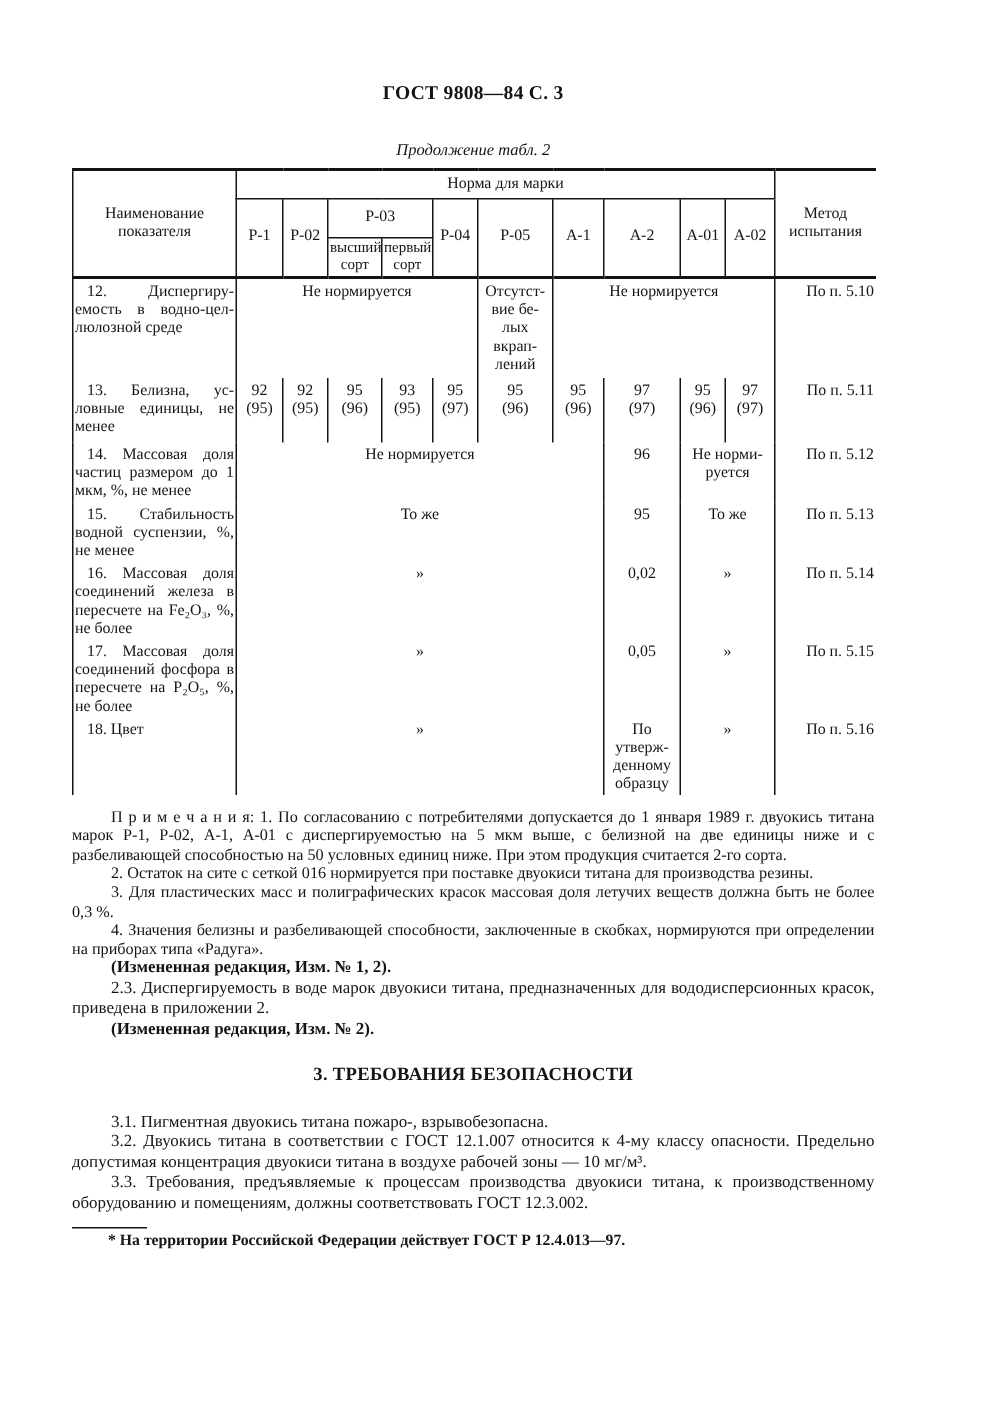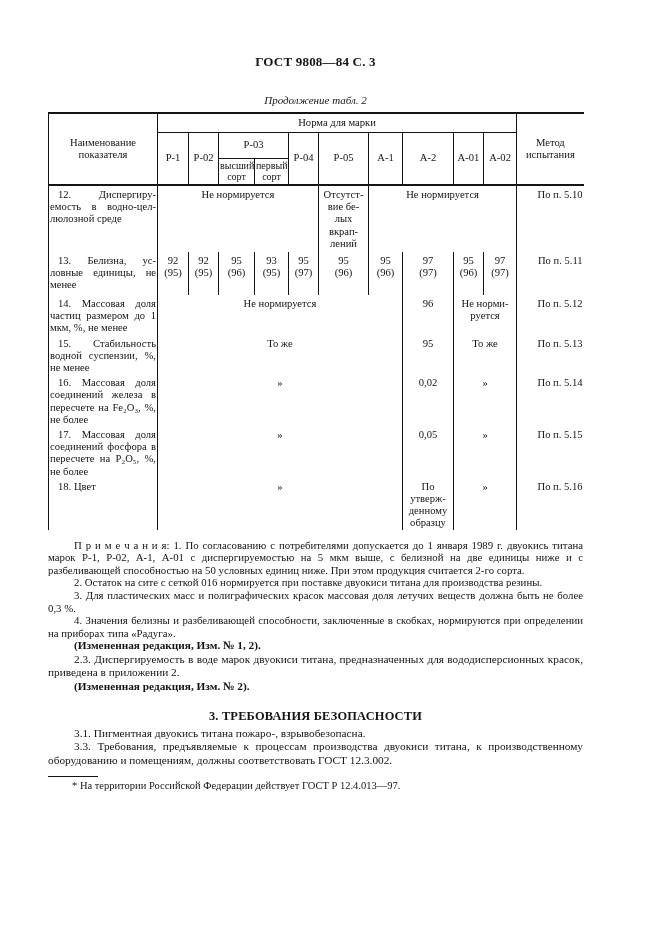--- a/index.html
+++ b/index.html
@@ -22,23 +22,23 @@
   td.nm{text-align:justify;text-indent:8px;padding:3px 3px 0 3px;}
   td.v{text-align:center;white-space:pre-line;}
   td.mt{text-align:right;}
 
   .notes{margin-top:9px;font-size:10.8px;line-height:12.6px;text-align:justify;}
   .notes p{margin:0;text-indent:26px;}
   .bodytext{font-size:11.3px;line-height:13.4px;text-align:justify;}
   .bodytext p{margin:0;text-indent:26px;}
   p.amendment{font-weight:bold;}
   .section-heading{text-align:center;font-weight:bold;font-size:12.4px;line-height:14px;
-                   margin:16px 0 4px 0;letter-spacing:.2px;}
+                   margin:16px 0 19px 0;letter-spacing:.2px;}
   .footnote-rule{width:50px;height:0;border-top:1.6px solid #141414;margin-top:9px;}
-  .footnote{font-size:10.5px;line-height:12.5px;margin-top:3px;text-indent:24px;}
+  .footnote{font-size:10.5px;line-height:12.5px;margin-top:3px;text-indent:24px;font-weight:bold;}
 </style>
 </head>
 <body>
 
 <div class="page">
   <div class="content">
 
     <div class="gost-header">ГОСТ 9808—84 С. 3</div>
     <div class="caption">Продолжение табл. 2</div>
 
@@ -167,20 +167,21 @@
     <div class="bodytext">
       <p class="amendment">(Измененная редакция, Изм. № 1, 2).</p>
       <p>2.3.  Диспергируемость в воде марок двуокиси титана, предназначенных для вододисперсионных красок, приведена в приложении 2.</p>
       <p class="amendment">(Измененная редакция, Изм. № 2).</p>
     </div>
 
     <div class="section-heading">3. ТРЕБОВАНИЯ БЕЗОПАСНОСТИ</div>
 
     <div class="bodytext">
       <p>3.1.  Пигментная двуокись титана пожаро-, взрывобезопасна.</p>
+      <p>3.2.  Двуокись титана в соответствии с ГОСТ 12.1.007 относится к 4-му классу опасности. Предельно допустимая концентрация двуокиси титана в воздухе рабочей зоны — 10 мг/м³.</p>
       <p>3.3.  Требования, предъявляемые к процессам производства двуокиси титана, к производственному оборудованию и помещениям, должны соответствовать ГОСТ 12.3.002.</p>
     </div>
 
     <div class="footnote-rule"></div>
     <div class="footnote">*  На территории Российской Федерации действует ГОСТ Р 12.4.013—97.</div>
 
   </div>
 </div>
 
 </body></html>

